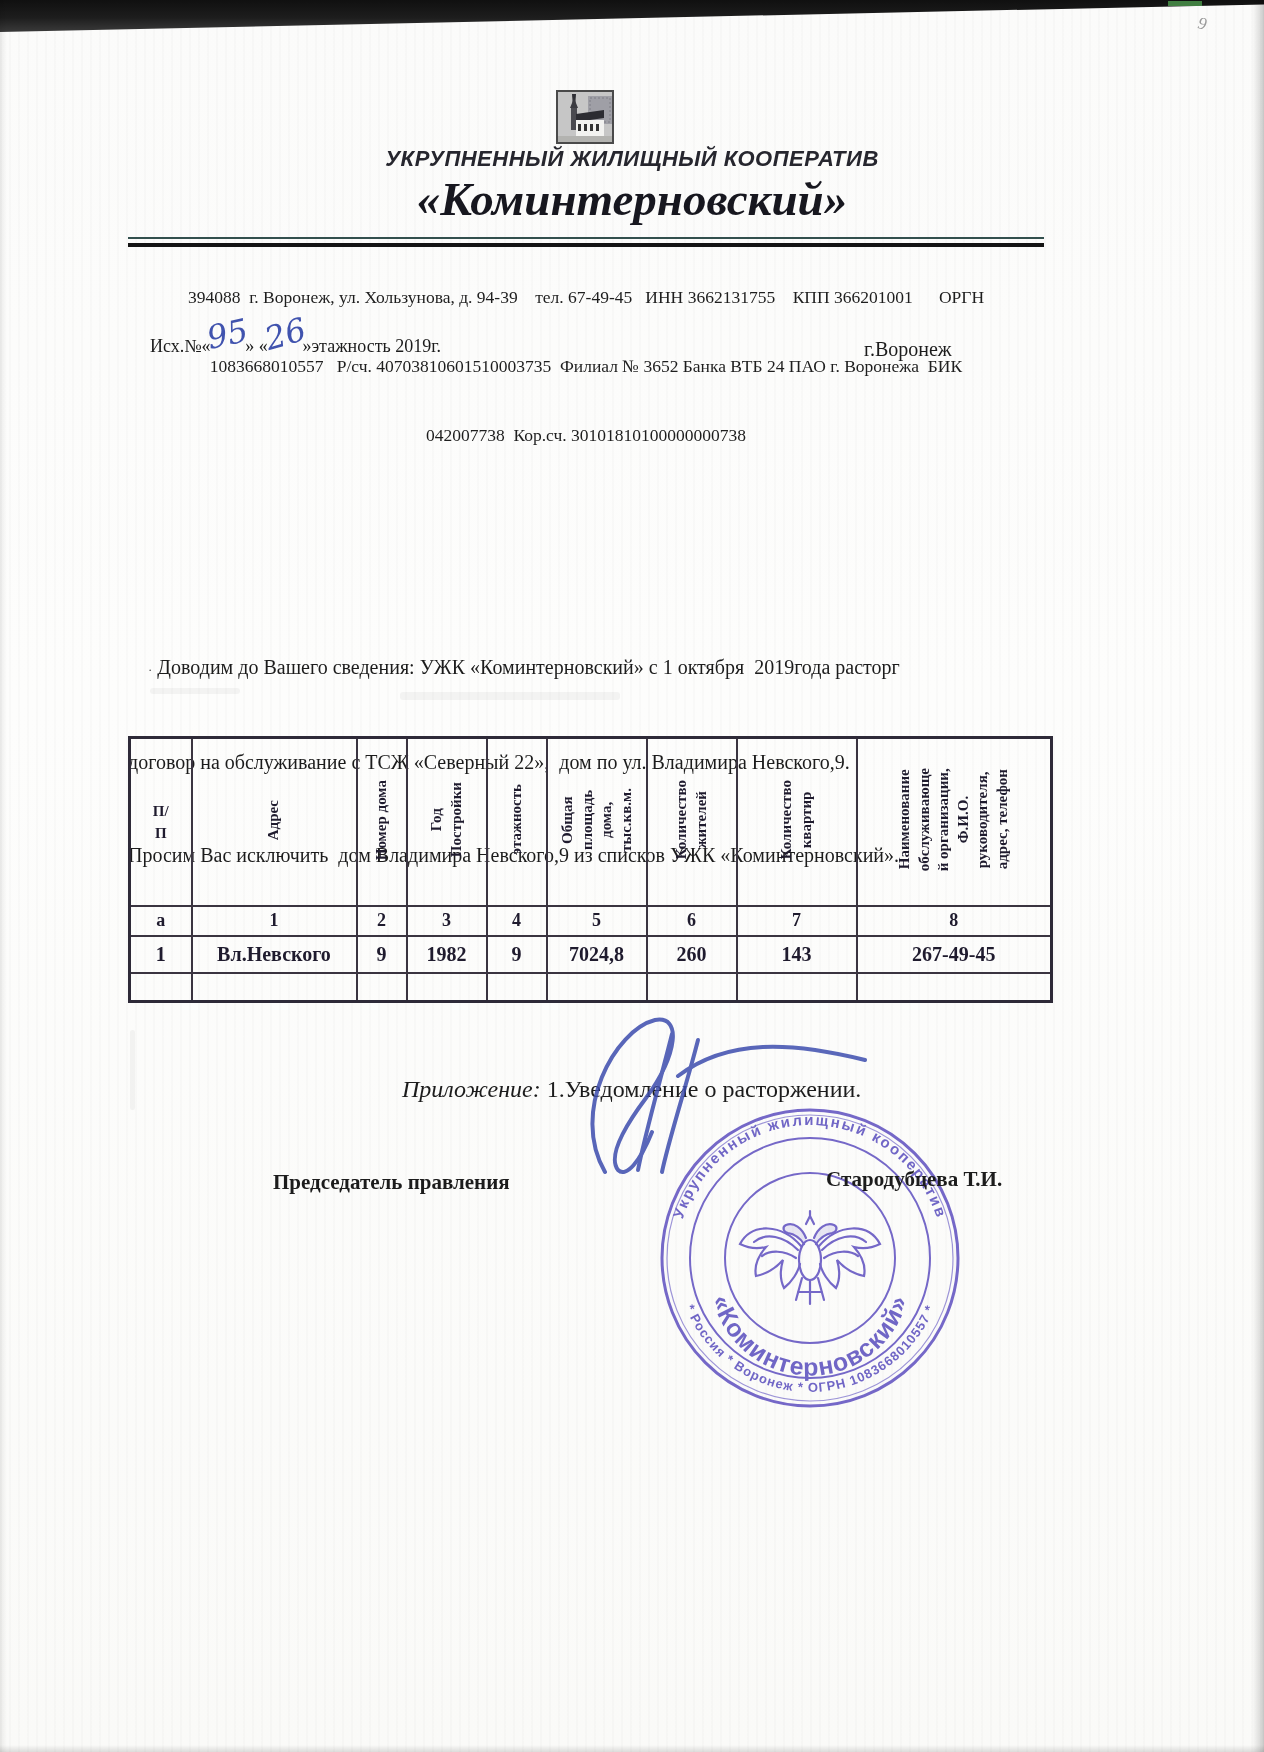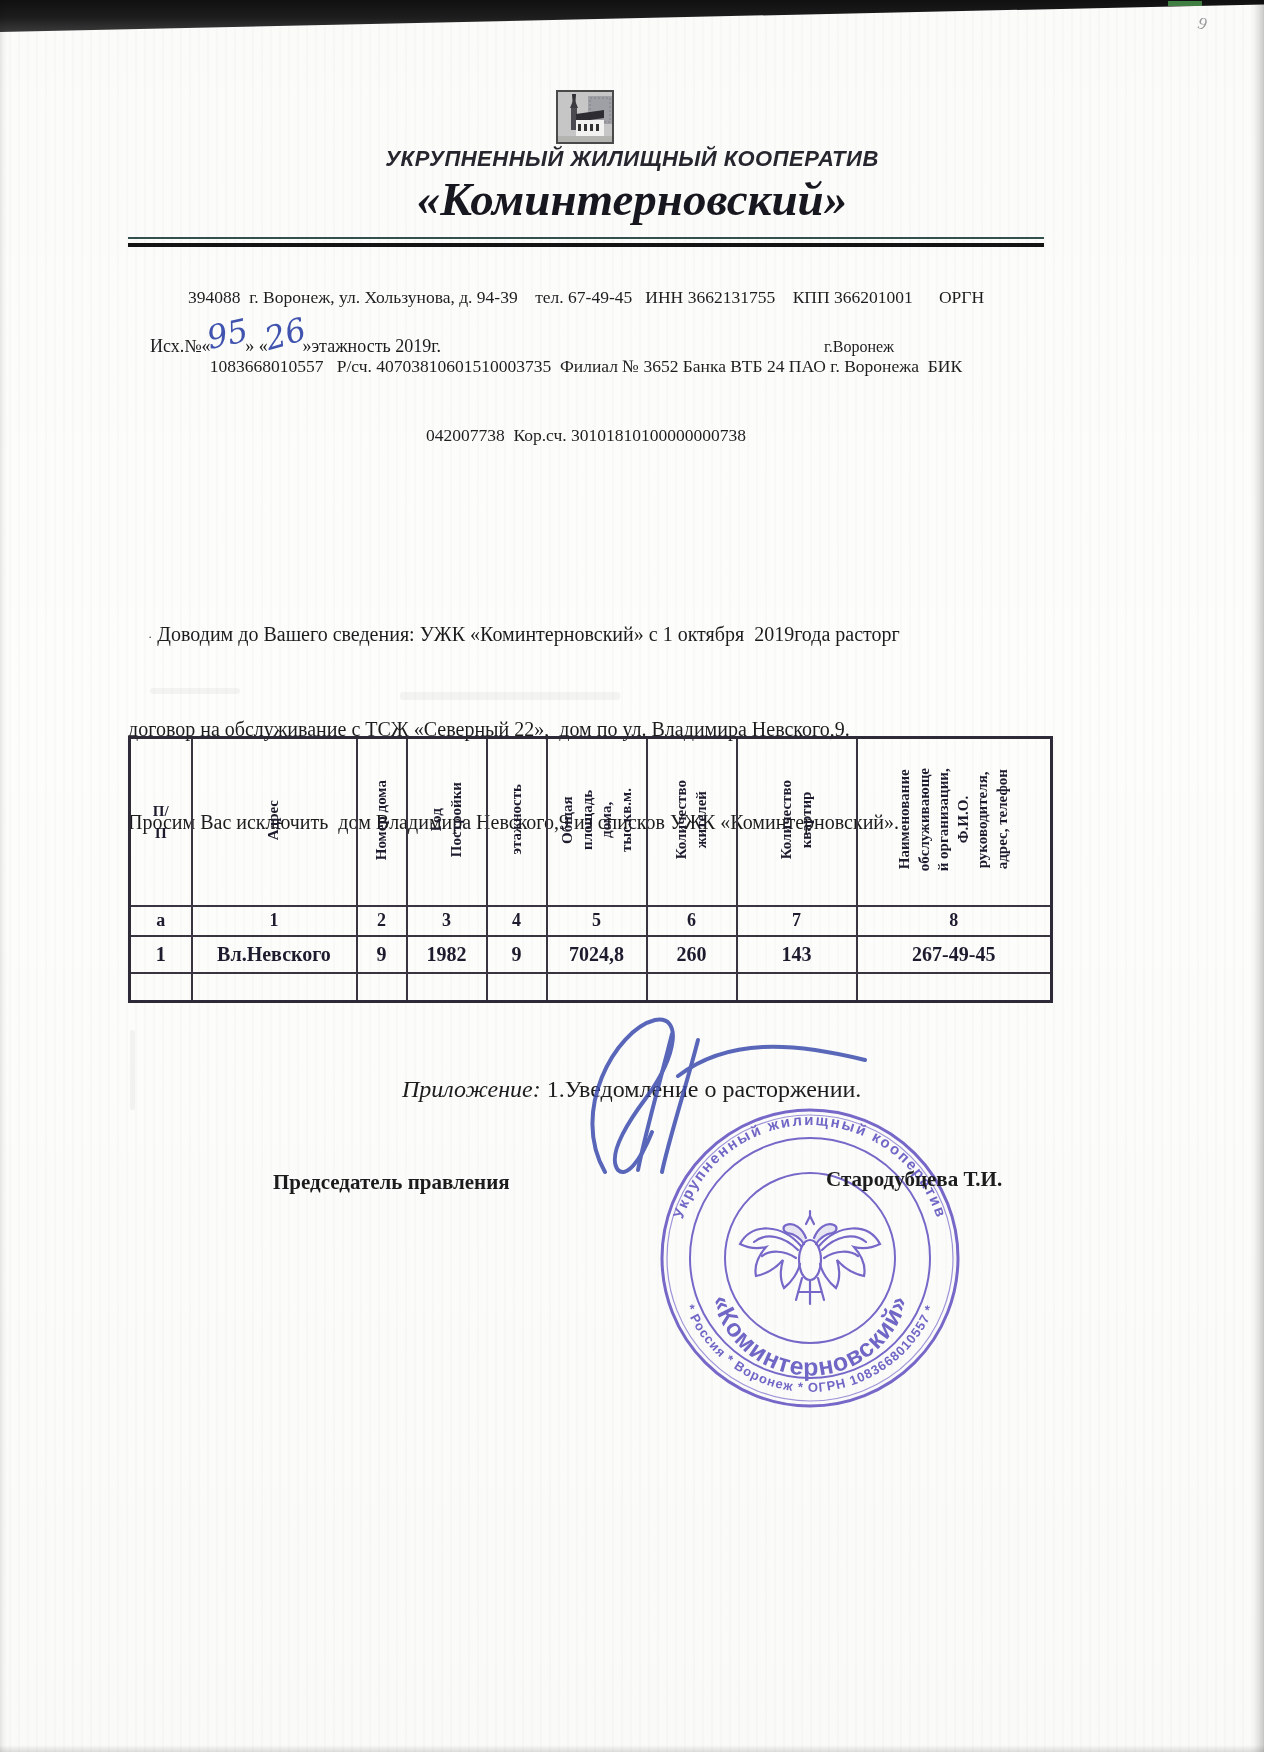--- a/index.html
+++ b/index.html
@@ -37,25 +37,25 @@
   .head-rule{position:absolute;left:128px;top:237px;width:916px;height:4px;
     border-top:2px solid #33504e;border-bottom:4px solid #141414;}
   .contacts{position:absolute;left:128px;top:240px;width:916px;text-align:center;
     font-size:17.5px;line-height:23px;color:#1e1e1e;white-space:pre-wrap;font-family:Liberation Serif, serif;}
 
   
   .ref-line{position:absolute;left:150px;top:336px;font-size:18px;white-space:pre-wrap;}
   .hand{display:inline-block;font-family:"DejaVu Serif",serif;font-style:italic;
     color:#4053ae;font-size:32px;line-height:10px;transform:rotate(-12deg);
     position:relative;top:-7px;margin:0 -3px;}
-  .city{position:absolute;left:824px;top:338px;font-size:16px;}
+  .city{position:absolute;left:864px;top:338px;font-size:20px;}
 
   
   .body-text{position:absolute;left:128px;top:557px;width:900px;font-size:20px;line-height:31px;white-space:pre-wrap;}
-  .body-text .l1{text-indent:20px;}
+  .body-text .l1{text-indent:20px;margin-top:33px;}
   .marker{font-size:13px;opacity:.8;}
 
   
   .tbl-wrap{position:absolute;left:128px;top:736px;}
   table.house{border-collapse:collapse;table-layout:fixed;width:922px;border:3px solid #2e2a38;}
   table.house td{border:2px solid #3a3440;text-align:center;vertical-align:middle;
     font-weight:bold;color:#1f1b2e;padding:0;overflow:hidden;}
   tr.hdr{height:168px;}
   tr.hdr td{font-size:15px;}
   td.pp{vertical-align:top;padding-top:6px;font-size:20px;white-space:pre-line;line-height:22px;}

